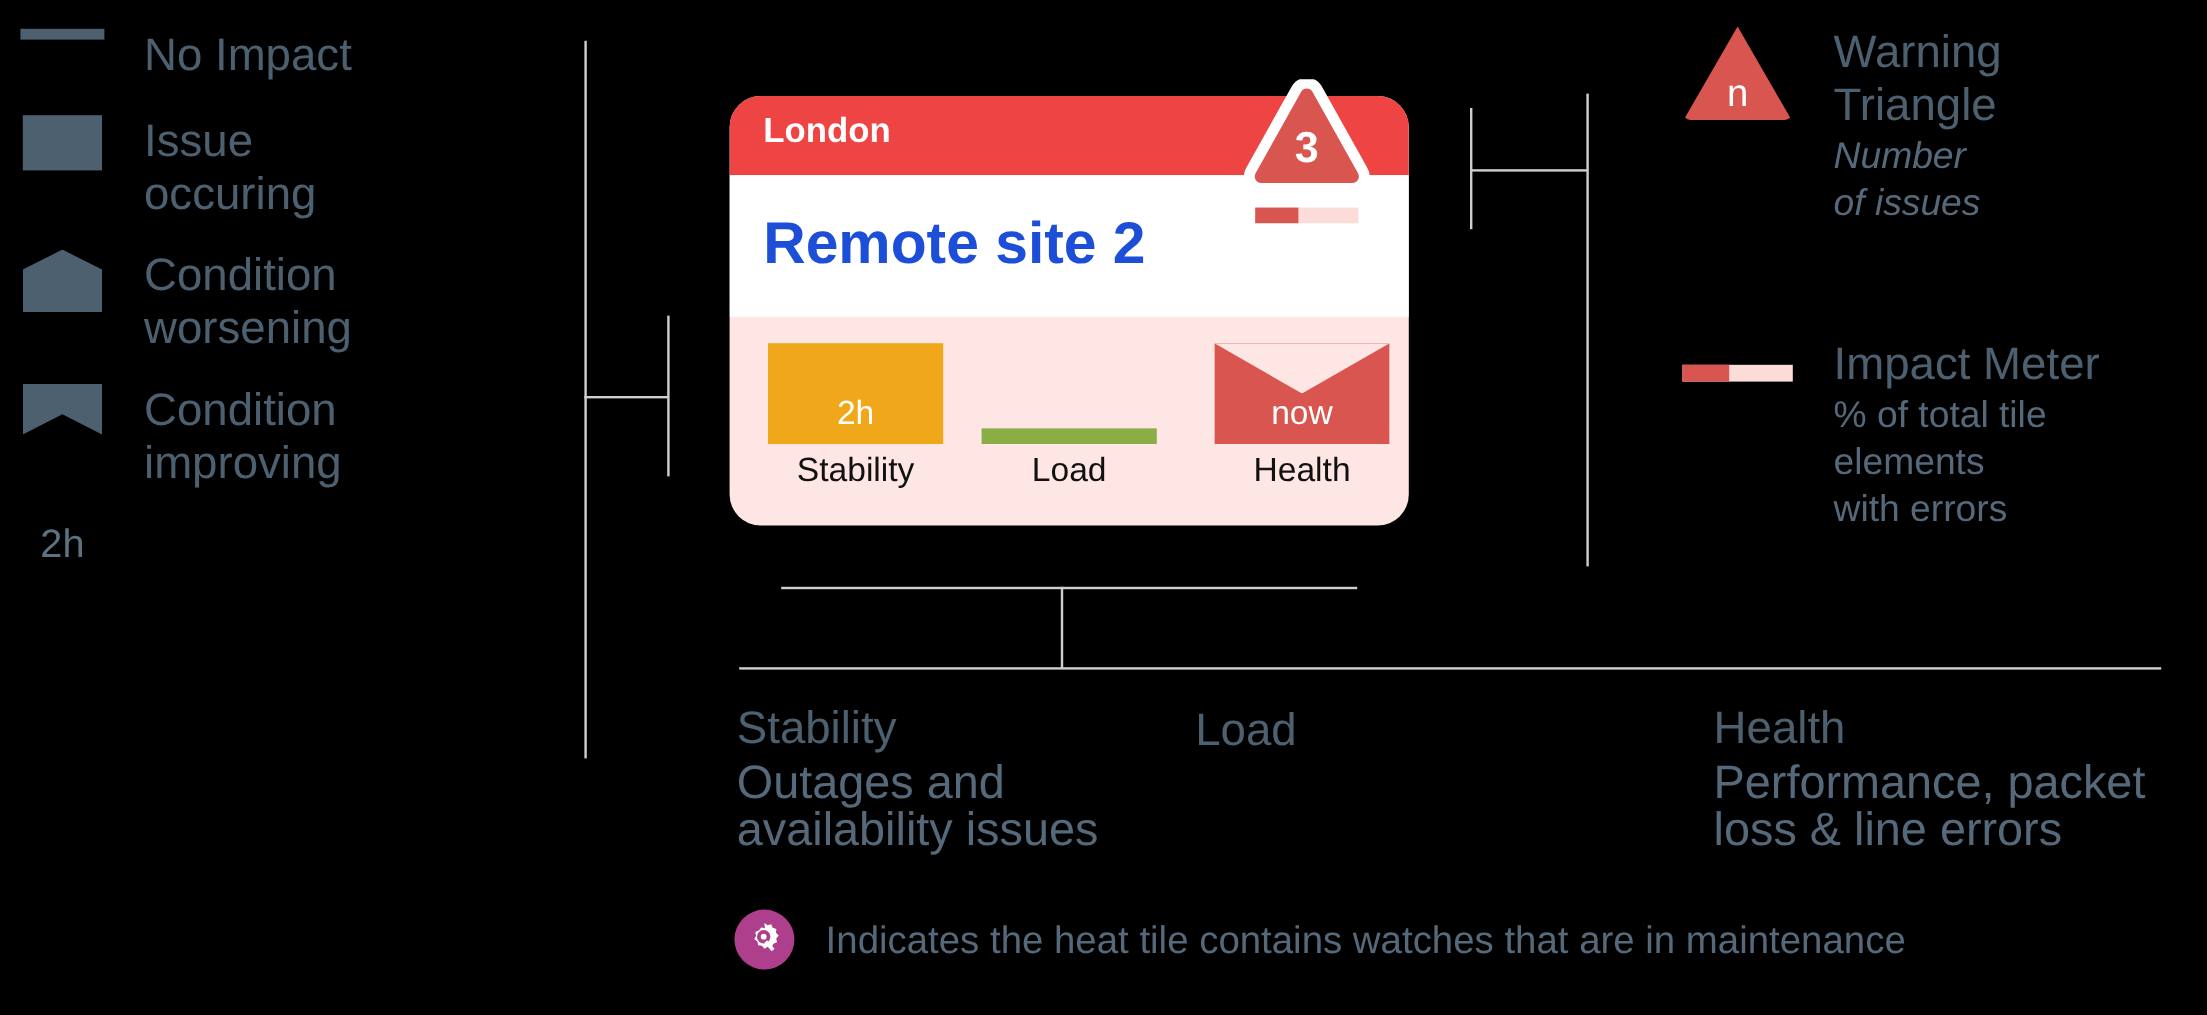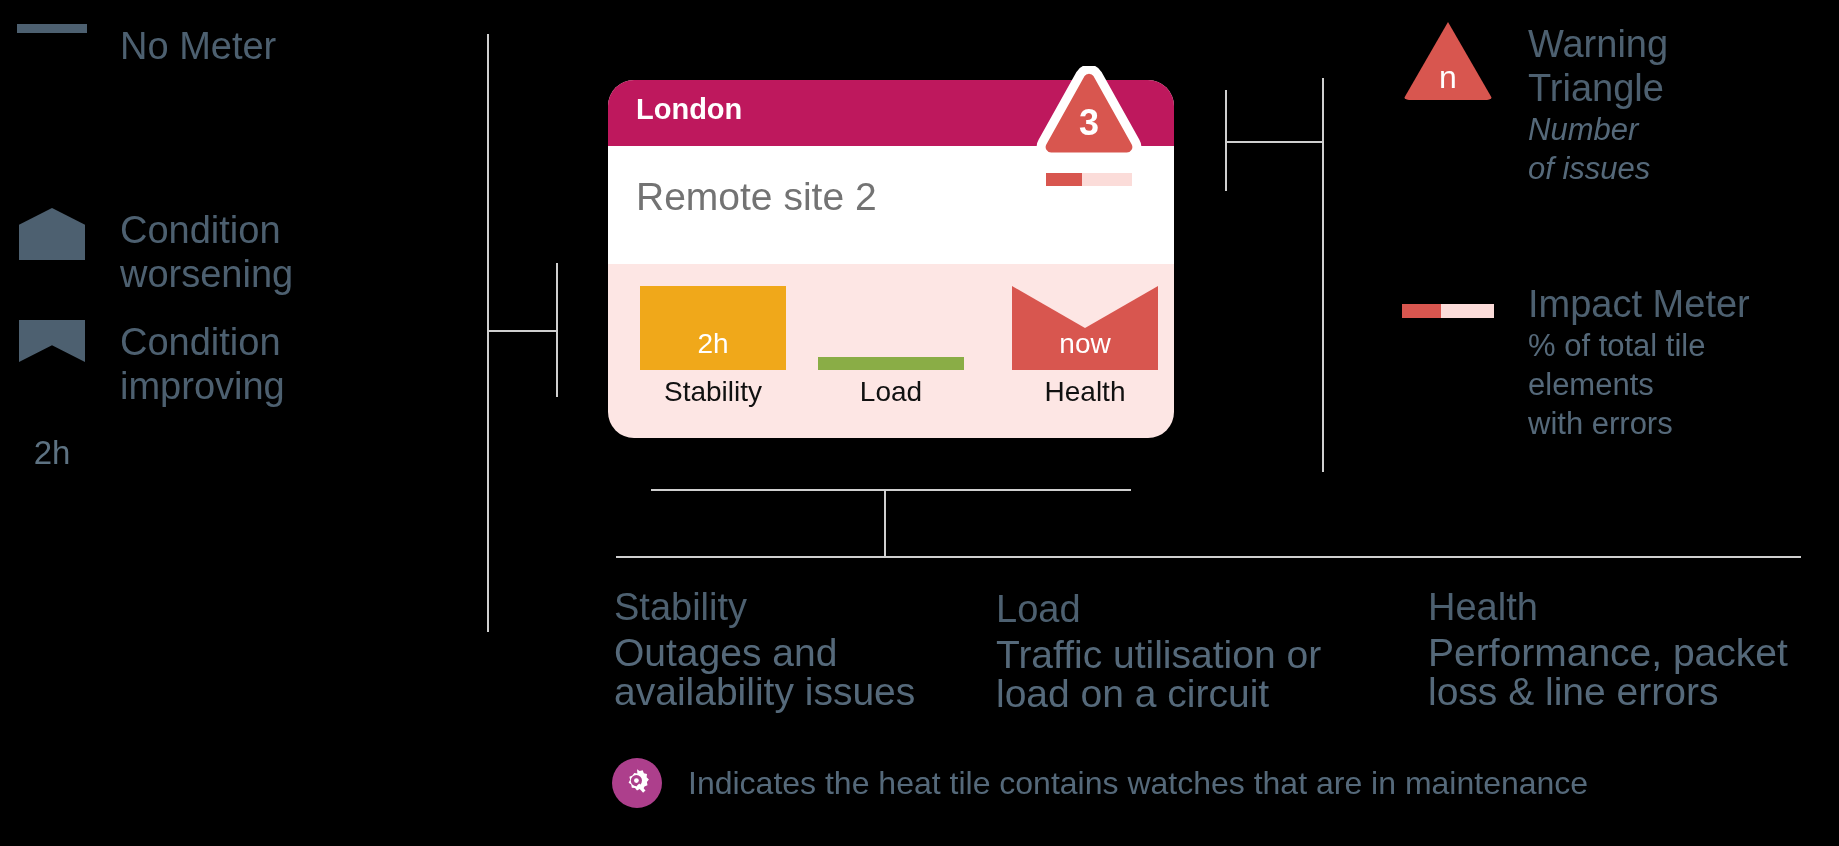--- a/index.html
+++ b/index.html
@@ -105,21 +105,21 @@
     position: absolute;
     inset: 0;
     border-radius: 26px;
     overflow: hidden;
   }
   .card-header {
     position: absolute;
     left: 0; top: 0;
     width: 100%;
     height: 66px;
-    background: #be185d;
+    background: #ef4444;
   }
   .card-header-title {
     position: absolute;
     left: 28px;
     top: 13px;
     color: #ffffff;
     font-size: 29px;
     font-weight: 700;
   }
   .card-body {
@@ -127,23 +127,23 @@
     left: 0;
     top: 66px;
     width: 100%;
     height: 118px;
     background: #ffffff;
   }
   .card-site-name {
     position: absolute;
     left: 28px;
     top: 29px;
-    color: #737373;
-    font-size: 39px;
-    font-weight: 400;
+    color: #1d4ed8;
+    font-size: 49px;
+    font-weight: 700;
   }
   .card-metrics {
     position: absolute;
     left: 0;
     top: 184px;
     width: 100%;
     height: 174px;
   }
   .metric {
     position: absolute;
@@ -334,24 +334,33 @@
 
 <div id="stage">
 
   <div class="left-legend">
 
     <div class="legend-row" style="left:0px; top:24px;">
       <div class="swatch-slot">
         <div class="sw-line"></div>
       </div>
       <div class="legend-text">
-        <div class="lg-title">No Meter</div>
-      </div>
-    </div>
-
+        <div class="lg-title">No Impact</div>
+      </div>
+    </div>
+
+    <div class="legend-row" style="left:0px; top:96px;">
+      <div class="swatch-slot">
+        <div class="sw-square"></div>
+      </div>
+      <div class="legend-text">
+        <div class="lg-title">Issue
+occuring</div>
+      </div>
+    </div>
 
     <div class="legend-row" style="left:0px; top:208px;">
       <div class="swatch-slot">
         <div class="sw-up"></div>
       </div>
       <div class="legend-text">
         <div class="lg-title">Condition
 worsening</div>
       </div>
     </div>
@@ -470,22 +479,20 @@
   </div>
 
   <div class="desc-col" style="left:614px; top:586px;">
     <div class="desc-title">Stability</div>
     <div class="desc-body">Outages and
 availability issues</div>
   </div>
 
   <div class="desc-col" style="left:996px; top:588px;">
     <div class="desc-title">Load</div>
-    <div class="desc-body">Traffic utilisation or
-load on a circuit</div>
   </div>
 
   <div class="desc-col" style="left:1428px; top:586px;">
     <div class="desc-title">Health</div>
     <div class="desc-body">Performance, packet
 loss &amp; line errors</div>
   </div>
 
   <div id="maint-note">
     <div id="maint-icon">

